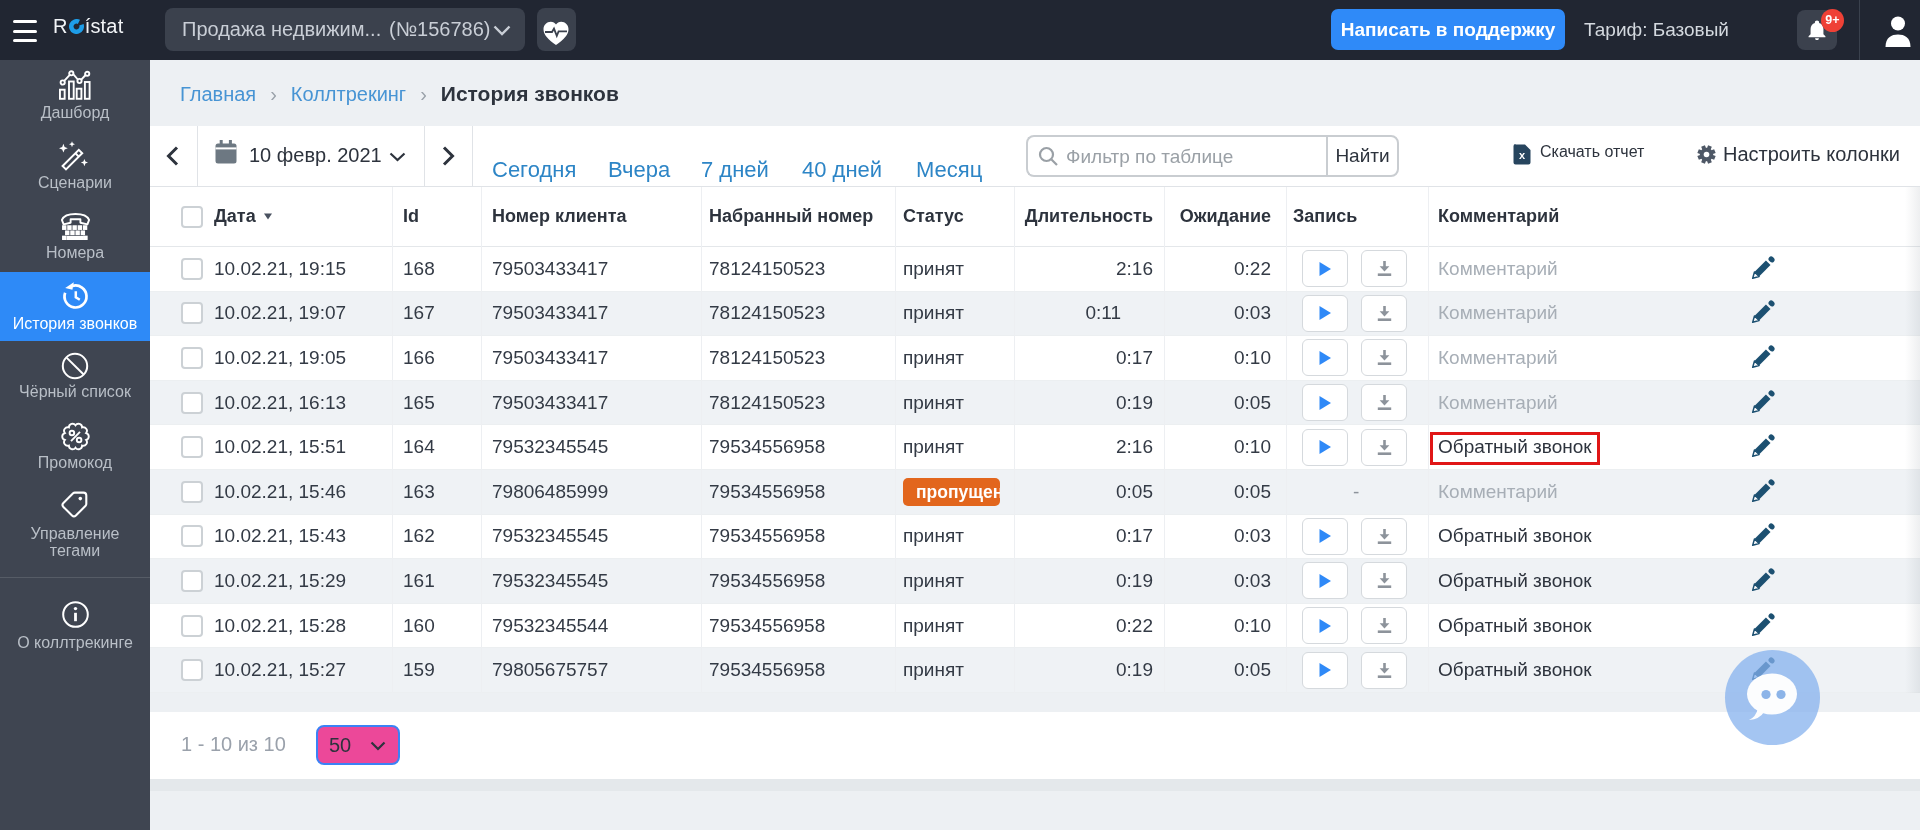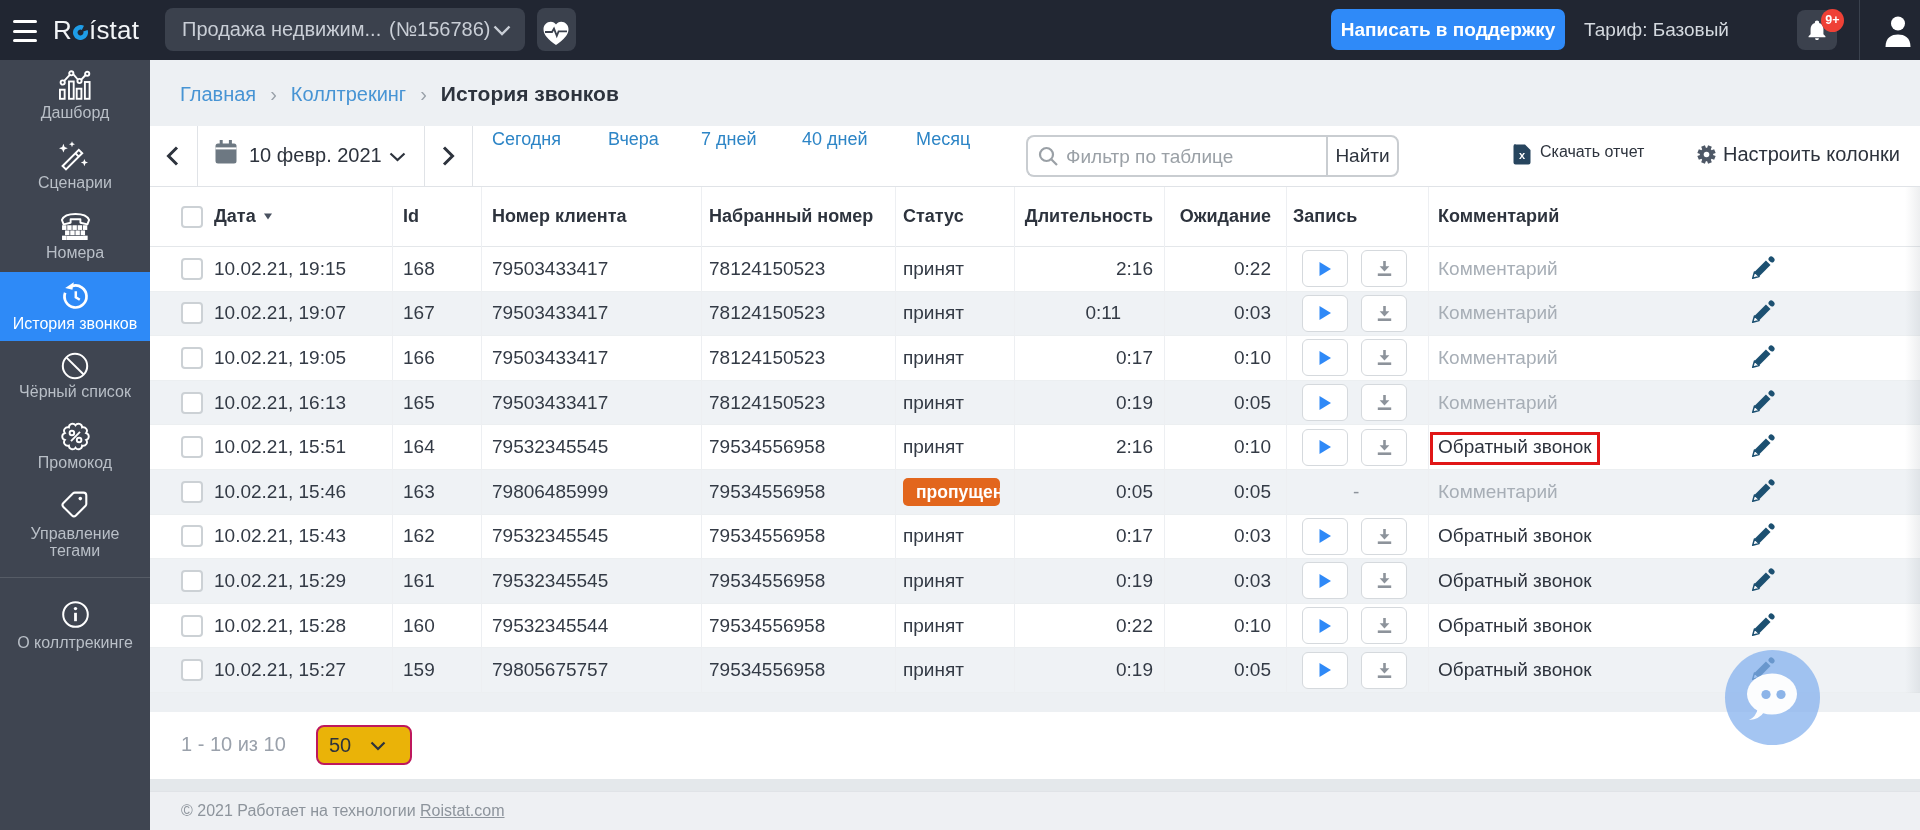--- a/index.html
+++ b/index.html
@@ -3,21 +3,21 @@
 <style>
 * { margin:0; padding:0; box-sizing:border-box; }
 html,body { width:1920px; height:830px; overflow:hidden; }
 body { font-family:"Liberation Sans",sans-serif; background:#edf0f3; }
 #page { position:relative; width:1920px; height:830px; }
 
 
 #topbar { position:absolute; left:0; top:0; width:1920px; height:60px; background:#212632; }
 #burger { position:absolute; left:13px; top:20px; width:24px; height:22px; }
 #burger div { position:absolute; left:0; width:24px; height:3px; background:#fff; border-radius:2px; }
-#logo { position:absolute; left:53px; top:15px; font-size:26px; color:#f2f4f7; letter-spacing:0.2px; }
+#logo { position:absolute; left:53px; top:15px; font-size:20px; color:#f2f4f7; letter-spacing:0.2px; }
 #projbtn { position:absolute; left:165px; top:8px; width:360px; height:43px; background:#3b414d; border-radius:8px; color:#c9ced6; font-size:20px; line-height:43px; }
 #projbtn .t1 { position:absolute; left:17px; }
 #projbtn .t2 { position:absolute; left:224px; }
 #heartbtn { position:absolute; left:537px; top:8px; width:39px; height:43px; background:#3b414d; border-radius:8px; }
 #supportbtn { position:absolute; left:1331px; top:9px; width:234px; height:41px; background:#2f8af8; border-radius:7px; color:#fff; font-size:19px; font-weight:bold; text-align:center; line-height:41px; }
 #tariff { position:absolute; left:1584px; top:19px; color:#d4d9df; font-size:19px; }
 #bellbtn { position:absolute; left:1797px; top:10px; width:40px; height:40px; background:#3b414d; border-radius:8px; }
 #bellbadge { position:absolute; left:1821px; top:9px; width:23px; height:23px; background:#ef4136; border-radius:50%; color:#fff; font-size:12.5px; font-weight:bold; text-align:center; line-height:23px; }
 #topdiv { position:absolute; left:1859px; top:0; width:1px; height:60px; background:#3a414d; }
 #userico { position:absolute; left:1884px; top:16px; }
@@ -32,21 +32,21 @@
 
 #crumbs { position:absolute; left:180px; top:82px; font-size:20px; color:#8d949c; }
 #crumbs a { color:#4794d4; text-decoration:none; }
 #crumbs b { color:#2d333d; font-size:21px; }
 #crumbs .sep { display:inline-block; margin:0 14px; color:#9aa1a9; }
 
 #toolbar { position:absolute; left:150px; top:126px; width:1770px; height:61px; background:#fff; border-bottom:1px solid #e0e3e7; }
 .tbsep { position:absolute; top:0; width:1px; height:60px; background:#e0e3e7; }
 .chevbtn { position:absolute; top:14px; font-size:22px; color:#2d333d; }
 #datetxt { position:absolute; left:99px; top:18px; font-size:20px; color:#2d333d; }
-.qlink { position:absolute; top:3px; font-size:18px; color:#2d85c6; }
+.qlink { position:absolute; top:31px; font-size:22px; color:#2d85c6; }
 #search { position:absolute; left:876px; top:9px; width:300px; height:42px; border:2px solid #c9cdd1; border-right:none; border-radius:8px 0 0 8px; background:#fff; }
 #search .ph { position:absolute; left:38px; top:9px; font-size:19px; color:#9aa0a6; }
 #findbtn { position:absolute; left:1176px; top:9px; width:73px; height:42px; border:2px solid #c9cdd1; border-radius:0 8px 8px 0; background:#fff; font-size:19px; color:#2d333d; text-align:center; line-height:38px; }
 #dl { position:absolute; left:1363px; top:18px; }
 #dltxt { position:absolute; left:1390px; top:17px; font-size:16px; color:#2d333d; }
 #gear { position:absolute; left:1546px; top:18px; }
 #geartxt { position:absolute; left:1573px; top:17px; font-size:20px; color:#2d333d; }
 
 
 #table { position:absolute; left:150px; top:187px; width:1770px; height:506px; background:#fff; }
@@ -62,21 +62,21 @@
 .cmt-gray { color:#a7aeb6; }
 .cmt-dark { color:#2d333d; }
 .pencil { position:absolute; left:1600px; top:50%; margin-top:-12px; width:24px; height:24px; }
 .missbadge { position:absolute; left:753px; top:50%; transform:translateY(-50%); width:97px; height:28px; background:#e2661d; border-radius:5px; color:#fff; font-size:17.5px; font-weight:bold; line-height:28px; padding-left:13px; overflow:hidden; white-space:nowrap; }
 .redbox { position:absolute; left:1280px; top:7px; width:170px; height:33px; border:3px solid #e01616; }
 #thead .tri { display:inline-block; width:0; height:0; border-left:4.5px solid transparent; border-right:4.5px solid transparent; border-top:6px solid #4a5260; vertical-align:2px; margin-left:8px; }
 
 #scrollstrip { position:absolute; left:150px; top:693px; width:1770px; height:19px; background:#edf0f3; }
 #pagebar { position:absolute; left:150px; top:712px; width:1770px; height:67px; background:#fff; }
 #pagecount { position:absolute; left:31px; top:21px; font-size:20px; color:#9aa1ab; }
-#pagesel { position:absolute; left:166px; top:13px; width:96px; height:40px; border:2px solid #be185d; border-radius:8px; background:#eab308; font-size:20px; color:#2d333d; line-height:36px; padding-left:11px; }
+#pagesel { position:absolute; left:166px; top:13px; width:84px; height:40px; border:2px solid #3b82f6; border-radius:8px; background:#ec4899; font-size:20px; color:#2d333d; line-height:36px; padding-left:11px; }
 #band { position:absolute; left:150px; top:779px; width:1770px; height:12px; background:#e4e8eb; }
 #footer { position:absolute; left:150px; top:791px; width:1770px; height:39px; background:#eef0f3; border-top:1px solid #e0e3e7; color:#8d949c; font-size:16px; }
 #footer .in { position:absolute; left:31px; top:10px; }
 #footer a { color:#8d949c; }
 
 #chatbtn { position:absolute; left:1725px; top:650px; width:95px; height:95px; border-radius:50%; background:rgba(132,177,238,0.74); }
 #rightshadow { position:absolute; left:1905px; top:187px; width:15px; height:506px; background:linear-gradient(to right, rgba(120,130,140,0), rgba(120,130,140,0.13)); }
 </style></head>
 <body>
 <div id="page">
@@ -600,23 +600,20 @@
 <div id="scrollstrip"></div>
 <div id="pagebar">
   <div id="pagecount">1 - 10 из 10</div>
   <div id="pagesel">50
     <svg style="position:absolute;left:52px;top:14px" width="16" height="10" viewBox="0 0 16 10" fill="none" stroke="#2d333d" stroke-width="2.2">
           <path d="M1.5 1.5 L8 8 L14.5 1.5"></path>
         </svg>
   </div>
 </div>
 <div id="band"></div>
-<div id="footer">
-      <div class="in">© 2021 Работает на технологии <a href="#">Roistat.com</a></div>
-    </div>
 <div id="rightshadow"></div>
 
 <div id="chatbtn">
   <svg width="95" height="95" viewBox="0 0 95 95">
         <ellipse cx="47" cy="44" rx="25" ry="20.5" fill="#fcfdfe"></ellipse>
         <path d="M33 58 q-2 9 -9 12 q11 -1 15 -8 z" fill="#fcfdfe"></path>
         <circle cx="41" cy="44.5" r="4.6" fill="#8cb4e8"></circle>
         <circle cx="56" cy="44.5" r="4.6" fill="#8cb4e8"></circle>
       </svg>
 </div>

